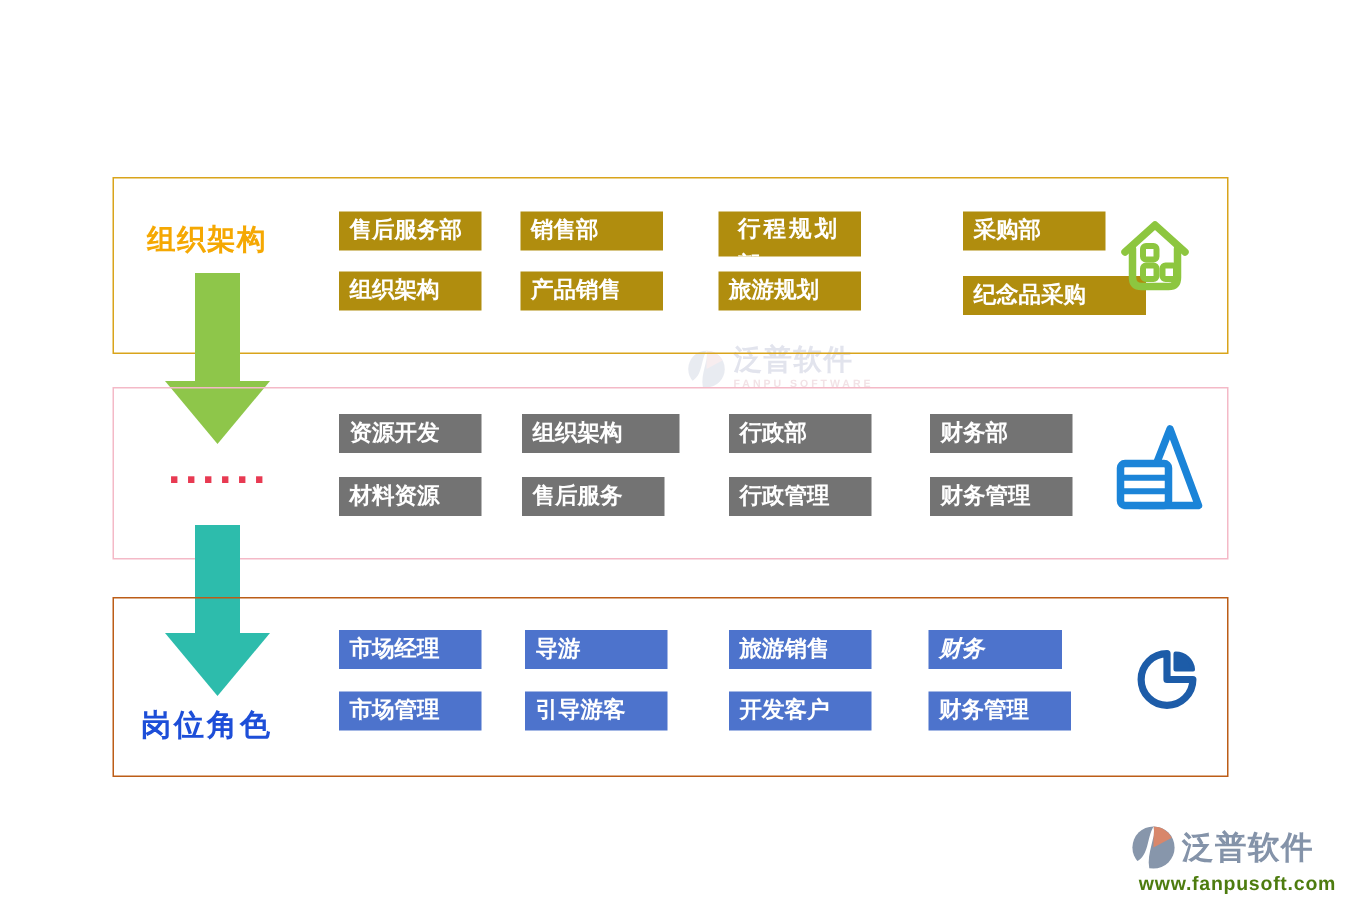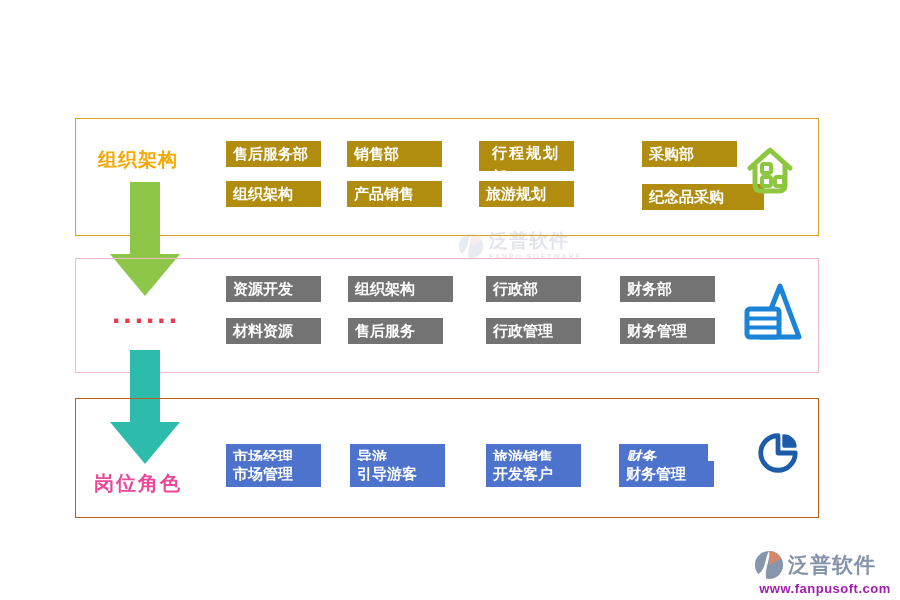--- a/index.html
+++ b/index.html
@@ -10,21 +10,21 @@
          color:#0e6bc5;font-size:24px;font-weight:bold;letter-spacing:1px;}
 
   .box{position:absolute;left:75px;width:742px;border:1px solid;background:transparent;}
   .box-org{top:118px;height:116px;border-color:#d9a41b;}
   .box-dept{top:258px;height:113px;border-color:#f4b9c7;}
   .box-role{top:398px;height:118px;border-color:#bc5d17;}
 
   .side-label{position:absolute;font-weight:bold;}
   .label-org{left:98px;top:147px;color:#f5a802;font-size:19px;letter-spacing:1px;}
   .label-dots{left:112px;top:296px;color:#e83a52;font-size:30px;font-weight:bold;letter-spacing:3px;}
-  .label-role{left:94px;top:470px;color:#ec4899;font-size:20px;letter-spacing:2px;}
+  .label-role{left:94px;top:470px;color:#1d4ed8;font-size:20px;letter-spacing:2px;}
 
   .arrow{position:absolute;width:70px;}
   .arrow .shaft{width:30px;height:72px;margin:0 auto;}
   .arrow .head{width:0;height:0;border-left:35px solid transparent;border-right:35px solid transparent;
                border-top:42px solid;}
   .arrow-green{left:110px;top:182px;}
   .arrow-green .shaft{background:#8ec64a;}
   .arrow-green .head{border-top-color:#8ec64a;}
   .arrow-teal{left:110px;top:350px;}
   .arrow-teal .shaft{background:#2dbcac;}
@@ -36,41 +36,41 @@
   .s1 .btn{background:#b08d0e;}
   .s2 .btn{background:#737373;}
   .s3 .btn{background:#4d73cc;}
 
   .s1 .c1{left:226px;} .s1 .c2{left:347px;} .s1 .c3{left:479px;} .s1 .c4{left:606px;margin-left:36px;}
   .s2 .c1{left:226px;} .s2 .c2{left:348px;} .s2 .c3{left:486px;} .s2 .c4{left:620px;}
   .s3 .c1{left:226px;} .s3 .c2{left:350px;} .s3 .c3{left:486px;} .s3 .c4{left:619px;}
 
   .s1 .r1{top:141px;} .s1 .r2{top:181px;} .s1 .r2.c4{top:184px;width:122px;}
   .s2 .r1{top:276px;} .s2 .r2{top:318px;} .s2 .r1.c2{width:105px;}
-  .s3 .r1{top:444px;} .s3 .r2{top:461px;} .s3 .r1.c4{width:89px;font-style:italic;}
+  .s3 .r1{top:420px;} .s3 .r2{top:461px;} .s3 .r1.c4{width:89px;font-style:italic;}
 
   
   .btn.clip{white-space:normal;word-break:break-all;letter-spacing:2px;
             padding-left:13px;height:30px;line-height:24px;}
 
   .icon{position:absolute;}
   .icon-house{left:742px;top:142px;}
   .icon-pyramid{left:744px;top:280px;}
   .icon-pie{left:754px;top:430px;}
 
   .watermark{position:absolute;left:458px;top:231px;display:flex;align-items:flex-start;opacity:.75;}
   .watermark svg{margin-top:2px;opacity:.55;}
   .wm-text{margin-left:5px;}
   .wm-brand{color:#d9dbe8;font-size:19px;font-weight:bold;letter-spacing:1px;line-height:20px;}
   .wm-sub{color:#eed9de;font-size:7px;font-weight:bold;letter-spacing:2px;margin-top:2px;}
 
   .footer-logo{position:absolute;left:754px;top:550px;width:142px;}
   .fl-row{display:flex;align-items:center;}
   .fl-brand{margin-left:4px;color:#8493a9;font-size:21px;font-weight:bold;letter-spacing:1px;}
-  .fl-url{margin-top:1px;text-align:center;color:#a21caf;font-size:13px;font-weight:bold;letter-spacing:.5px;}
+  .fl-url{margin-top:1px;text-align:center;color:#4d7c0f;font-size:13px;font-weight:bold;letter-spacing:.5px;}
 </style>
 </head>
 <body>
 
 <div class="page">
 
   <div class="watermark">
     <svg width="26" height="26" viewBox="0 0 32 32">
       <circle cx="16" cy="16" r="15" fill="#c9cede"></circle>
       <path d="M16,1 L16,16 L29,9 A15,15 0 0 0 16,1 Z" fill="#ecd4d9"></path>

